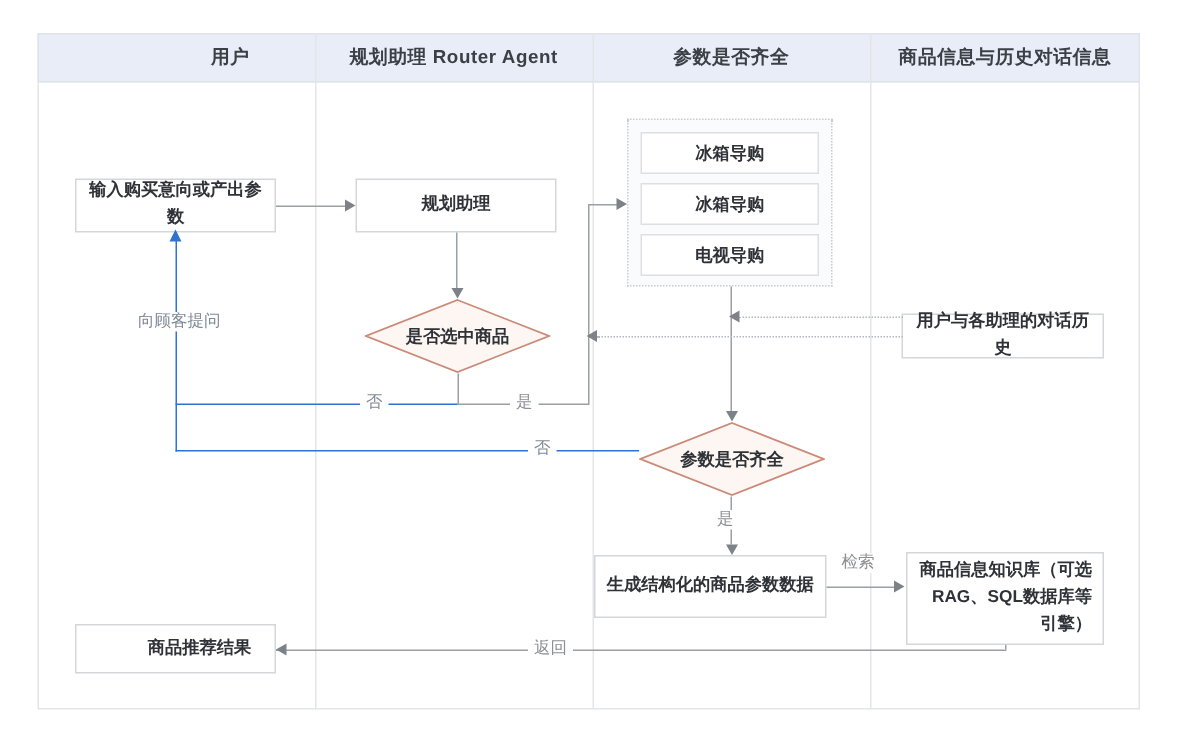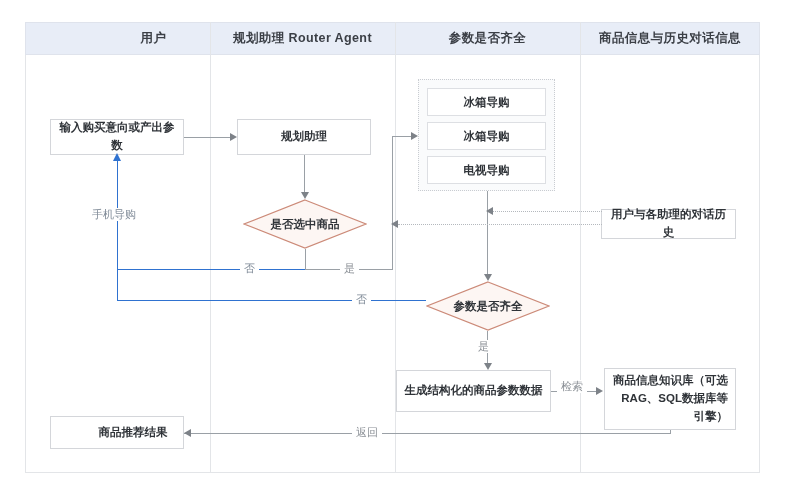--- a/index.html
+++ b/index.html
@@ -119,37 +119,37 @@
   <div class="elabel" style="left:340px;top:262px;">是</div>
 
   <div class="ln lnh lnb" style="left:117px;top:269px;width:188px;height:1.4px;"></div>
   <div class="elabel blue" style="left:240px;top:262px;">否</div>
 
   <div class="ln lnh lnb" style="left:117px;top:300px;width:309px;height:1.4px;"></div>
   <div class="elabel blue" style="left:352px;top:293px;">否</div>
 
   <div class="ln lnv lnb" style="left:117px;top:155px;width:1.4px;height:146px;"></div>
   <div class="arrow ar-up-blue" style="left:112.5px;top:153px;"></div>
-  <div class="elabel blue" style="left:88px;top:208px;">手机导购</div>
+  <div class="elabel blue" style="left:88px;top:208px;">向顾客提问</div>
 
   <div class="ln lnv" style="left:487px;top:191px;height:83px;"></div>
   <div class="arrow ar-down" style="left:484px;top:274px;"></div>
 
   <div class="dotted-h" style="left:492px;top:211px;width:110px;"></div>
   <div class="arrow ar-left" style="left:486px;top:207px;"></div>
 
   <div class="dotted-h" style="left:398px;top:224px;width:204px;"></div>
   <div class="arrow ar-left" style="left:391px;top:220px;"></div>
 
   <div class="ln lnv" style="left:487px;top:331px;height:32px;"></div>
   <div class="arrow ar-down" style="left:484px;top:363px;"></div>
   <div class="elabel" style="left:474px;top:340px;">是</div>
 
   <div class="ln lnh" style="left:551px;top:391px;width:46px;"></div>
   <div class="arrow ar-right" style="left:596px;top:387px;"></div>
-  <div class="elabel" style="left:557px;top:380px;">检索</div>
+  <div class="elabel" style="left:557px;top:369px;">检索</div>
 
   <div class="ln lnv" style="left:670px;top:430px;height:3px;"></div>
   <div class="ln lnh" style="left:184px;top:433px;width:487px;"></div>
   <div class="arrow ar-left" style="left:184px;top:429px;"></div>
   <div class="elabel" style="left:352px;top:426px;">返回</div>
 
 </div>
 
 </body></html>

